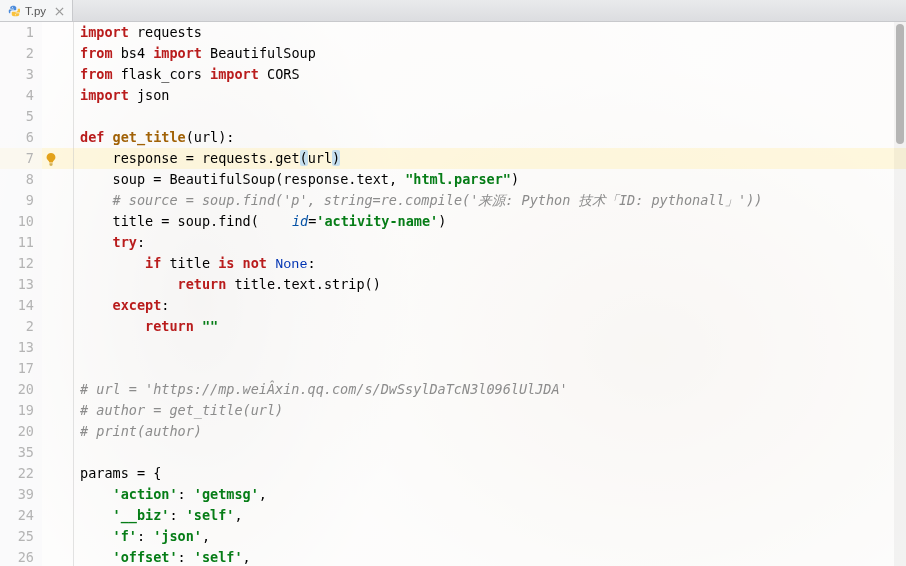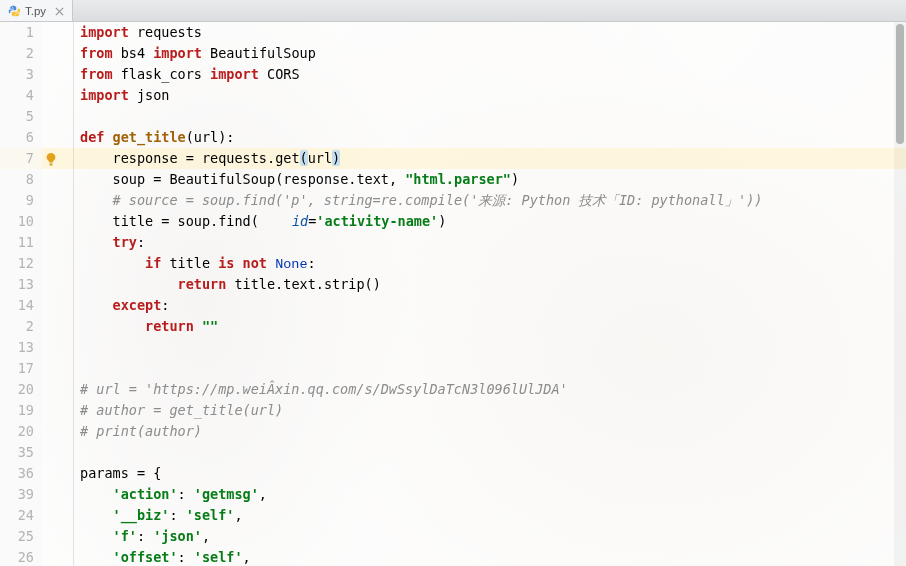--- a/index.html
+++ b/index.html
@@ -164,21 +164,21 @@
         <div class="ln">12</div>
         <div class="ln">13</div>
         <div class="ln">14</div>
         <div class="ln">2</div>
         <div class="ln">13</div>
         <div class="ln">17</div>
         <div class="ln">20</div>
         <div class="ln">19</div>
         <div class="ln">20</div>
         <div class="ln">35</div>
-        <div class="ln">36</div>
+        <div class="ln">22</div>
         <div class="ln">39</div>
         <div class="ln">24</div>
         <div class="ln">25</div>
         <div class="ln">26</div>
       </div>
     <div class="ann-col" id="anncol">
         <div style="height: 21px;"></div>
         <div style="height: 21px;"></div>
         <div style="height: 21px;"></div>
         <div style="height: 21px;"></div>

